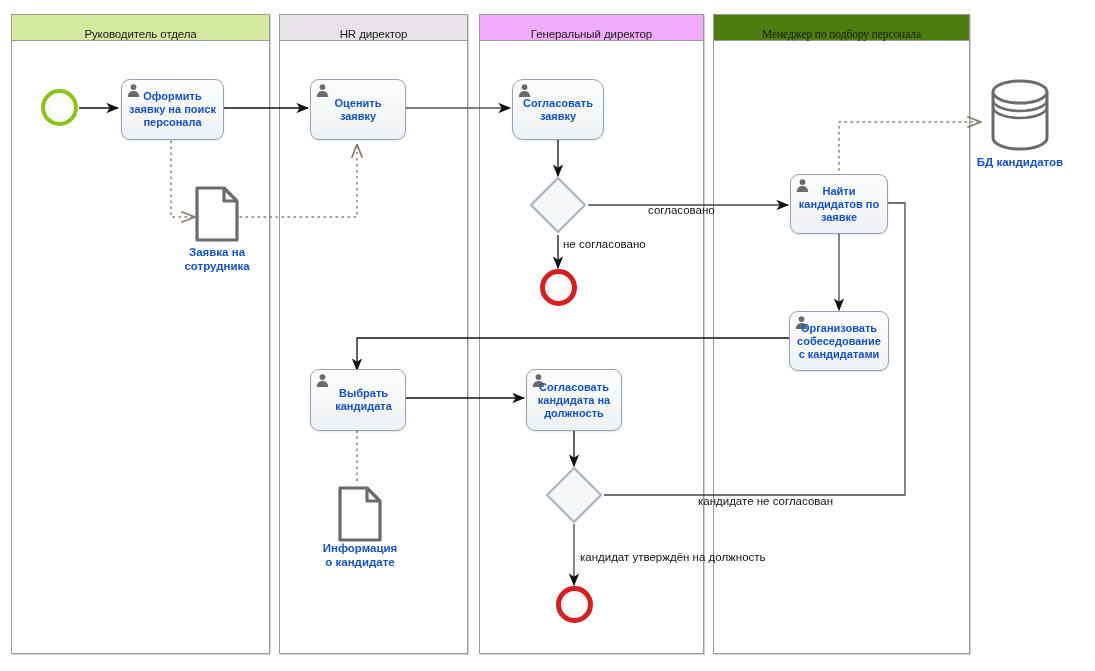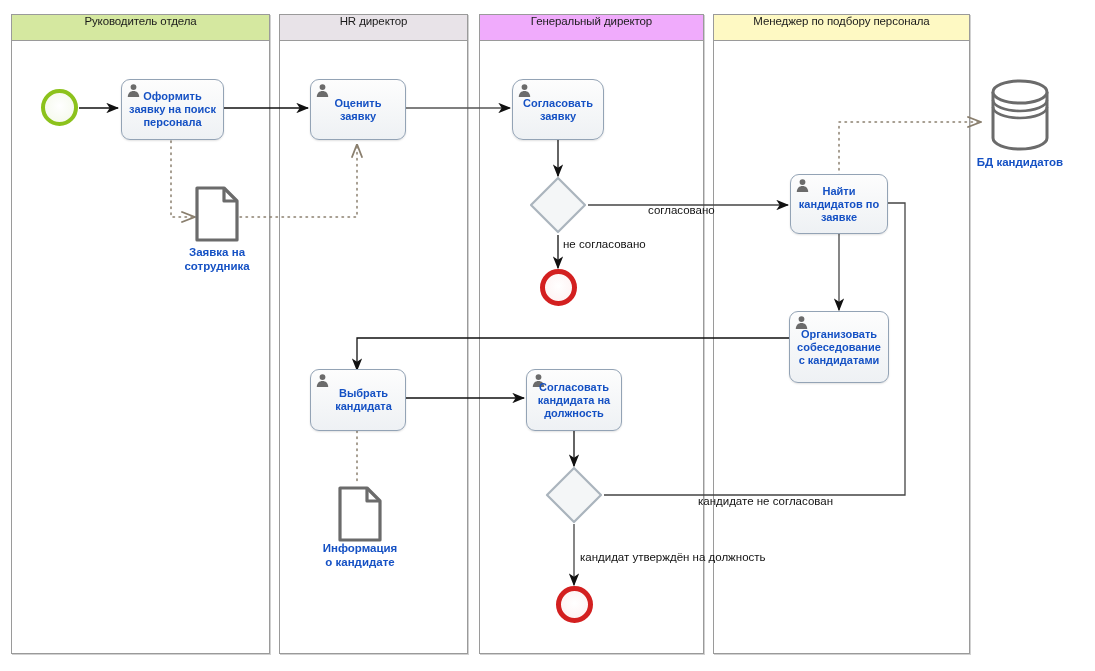--- a/index.html
+++ b/index.html
@@ -5,21 +5,21 @@
   html,body{margin:0;padding:0;background:#ffffff;}
   body{width:1095px;height:671px;position:relative;overflow:hidden;
        font-family:"Liberation Sans","DejaVu Sans",sans-serif;}
   #canvas{position:absolute;left:0;top:0;width:1095px;height:671px;}
 
   
   .pool{position:absolute;border:1px solid #9a9a9a;background:#ffffff;
         box-shadow:1px 1px 0 rgba(0,0,0,.18);box-sizing:border-box;}
   .pool-head{position:absolute;left:0;top:0;right:0;height:26px;
              border-bottom:1px solid #9a9a9a;box-sizing:border-box;
-             display:flex;align-items:flex-start;justify-content:center;}
+             display:flex;align-items:flex-end;justify-content:center;}
   .pool-head span{font-size:11.5px;color:#1a1a1a;letter-spacing:-.1px;white-space:nowrap;}
 
   
   #edges{position:absolute;left:0;top:0;width:1095px;height:671px;pointer-events:none;}
 
   
   .task{position:absolute;box-sizing:border-box;border:1.4px solid #93a3b5;
         border-radius:9px;background:linear-gradient(#fdfdfd,#eef1f4);
         box-shadow:0 1px 2px rgba(0,0,0,.12);
         display:flex;align-items:center;justify-content:center;text-align:center;}
@@ -63,21 +63,21 @@
     </div>
   </div>
 
   <div class="pool" style="left:479px;top:14px;width:225px;height:640px;">
     <div class="pool-head" style="background:#f0abfc;">
       <span>Генеральный директор</span>
     </div>
   </div>
 
   <div class="pool" style="left:713px;top:14px;width:257px;height:640px;">
-    <div class="pool-head" style="background:#fef9c3;">
+    <div class="pool-head" style="background:#4d7c0f;font-family:Liberation Serif, serif;">
       <span>Менеджер по подбору персонала</span>
     </div>
   </div>
 
   <svg id="edges" viewBox="0 0 1095 671">
     <defs>
       <marker id="ah" markerWidth="10" markerHeight="8" refX="9" refY="4" orient="auto">
         <path d="M0,0 L10,4 L0,8 L2.6,4 Z" fill="#111"></path>
       </marker>
       <marker id="ahl" markerWidth="10" markerHeight="8" refX="9" refY="4" orient="auto">
@@ -151,21 +151,21 @@
   </div>
 
   <div class="task" style="left:790px;top:174px;width:98px;height:60px;">
     <svg class="person" viewBox="0 0 16 16">
       <circle cx="8" cy="4.3" r="3.1" fill="#6b6b6b"></circle>
       <path d="M1.9,15 C1.9,10.6 4.6,8.4 8,8.4 C11.4,8.4 14.1,10.6 14.1,15 Z" fill="#6b6b6b"></path>
     </svg>
     <div class="tlabel">Найти кандидатов по заявке</div>
   </div>
 
-  <div class="task" style="left:789px;top:311px;width:100px;height:72px;">
+  <div class="task" style="left:789px;top:311px;width:100px;height:60px;">
     <svg class="person" viewBox="0 0 16 16">
       <circle cx="8" cy="4.3" r="3.1" fill="#6b6b6b"></circle>
       <path d="M1.9,15 C1.9,10.6 4.6,8.4 8,8.4 C11.4,8.4 14.1,10.6 14.1,15 Z" fill="#6b6b6b"></path>
     </svg>
     <div class="tlabel">Организовать собеседование с кандидатами</div>
   </div>
 
   <div class="task" style="left:310px;top:369px;width:96px;height:62px;padding-left:11px;">
     <svg class="person" viewBox="0 0 16 16">
       <circle cx="8" cy="4.3" r="3.1" fill="#6b6b6b"></circle>

